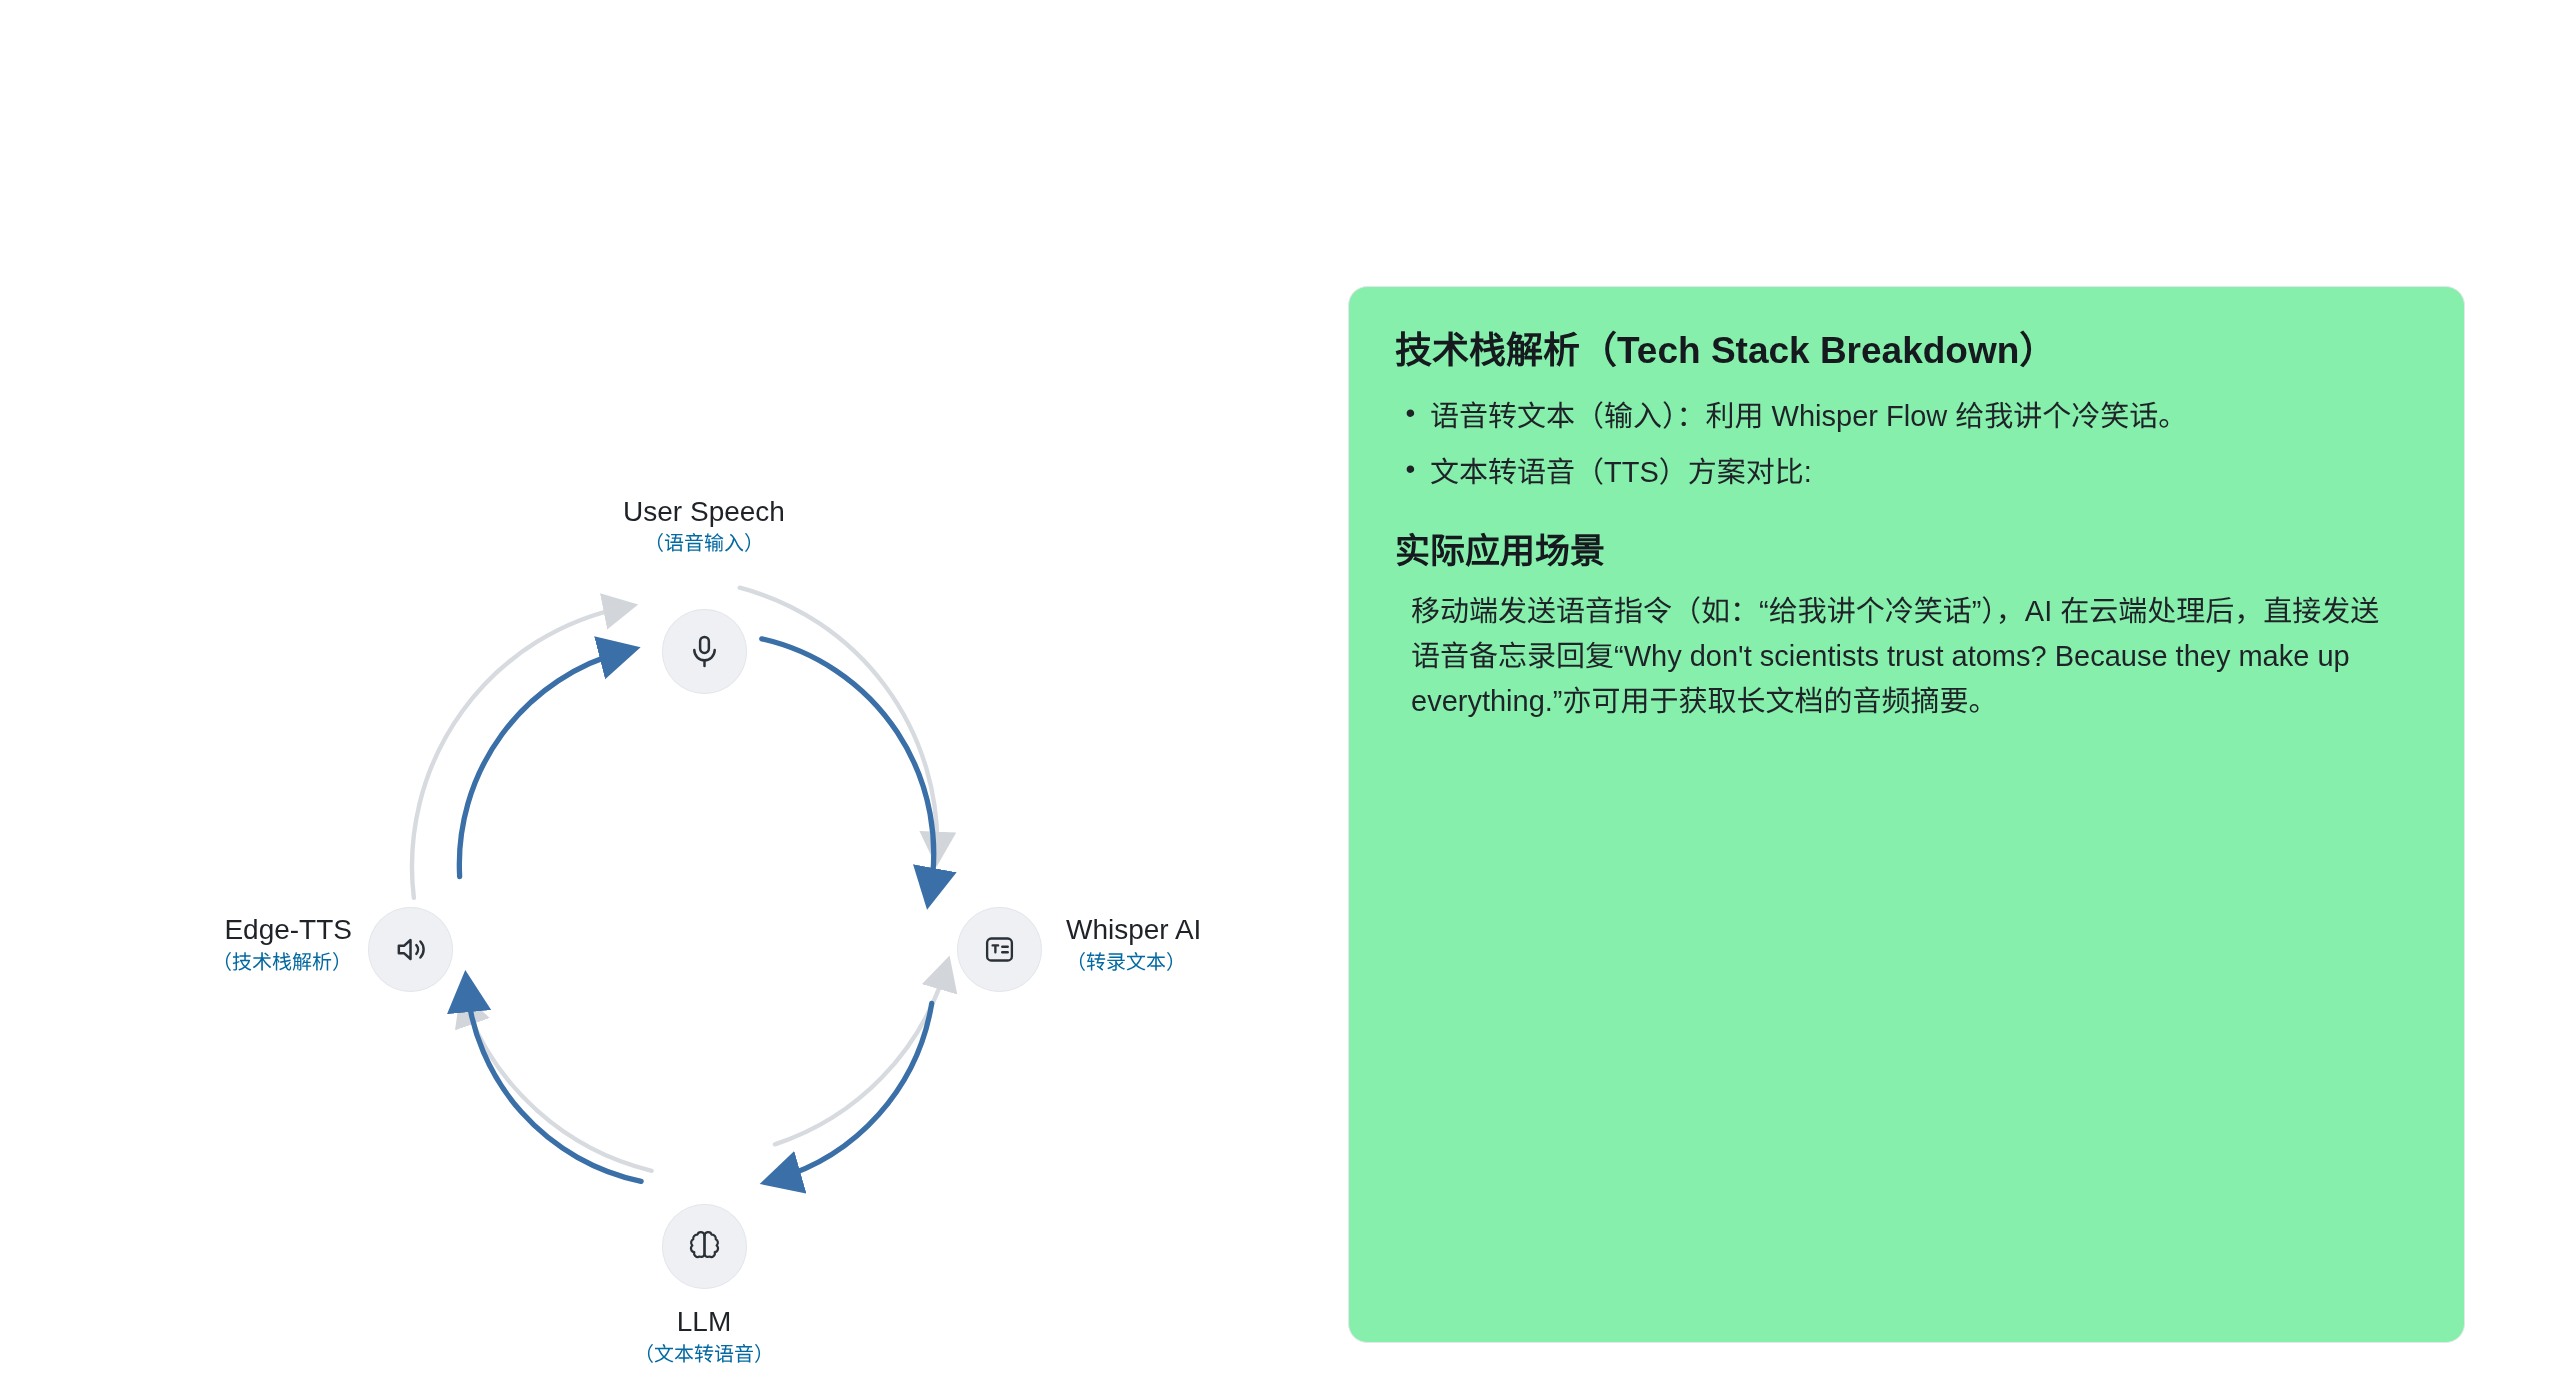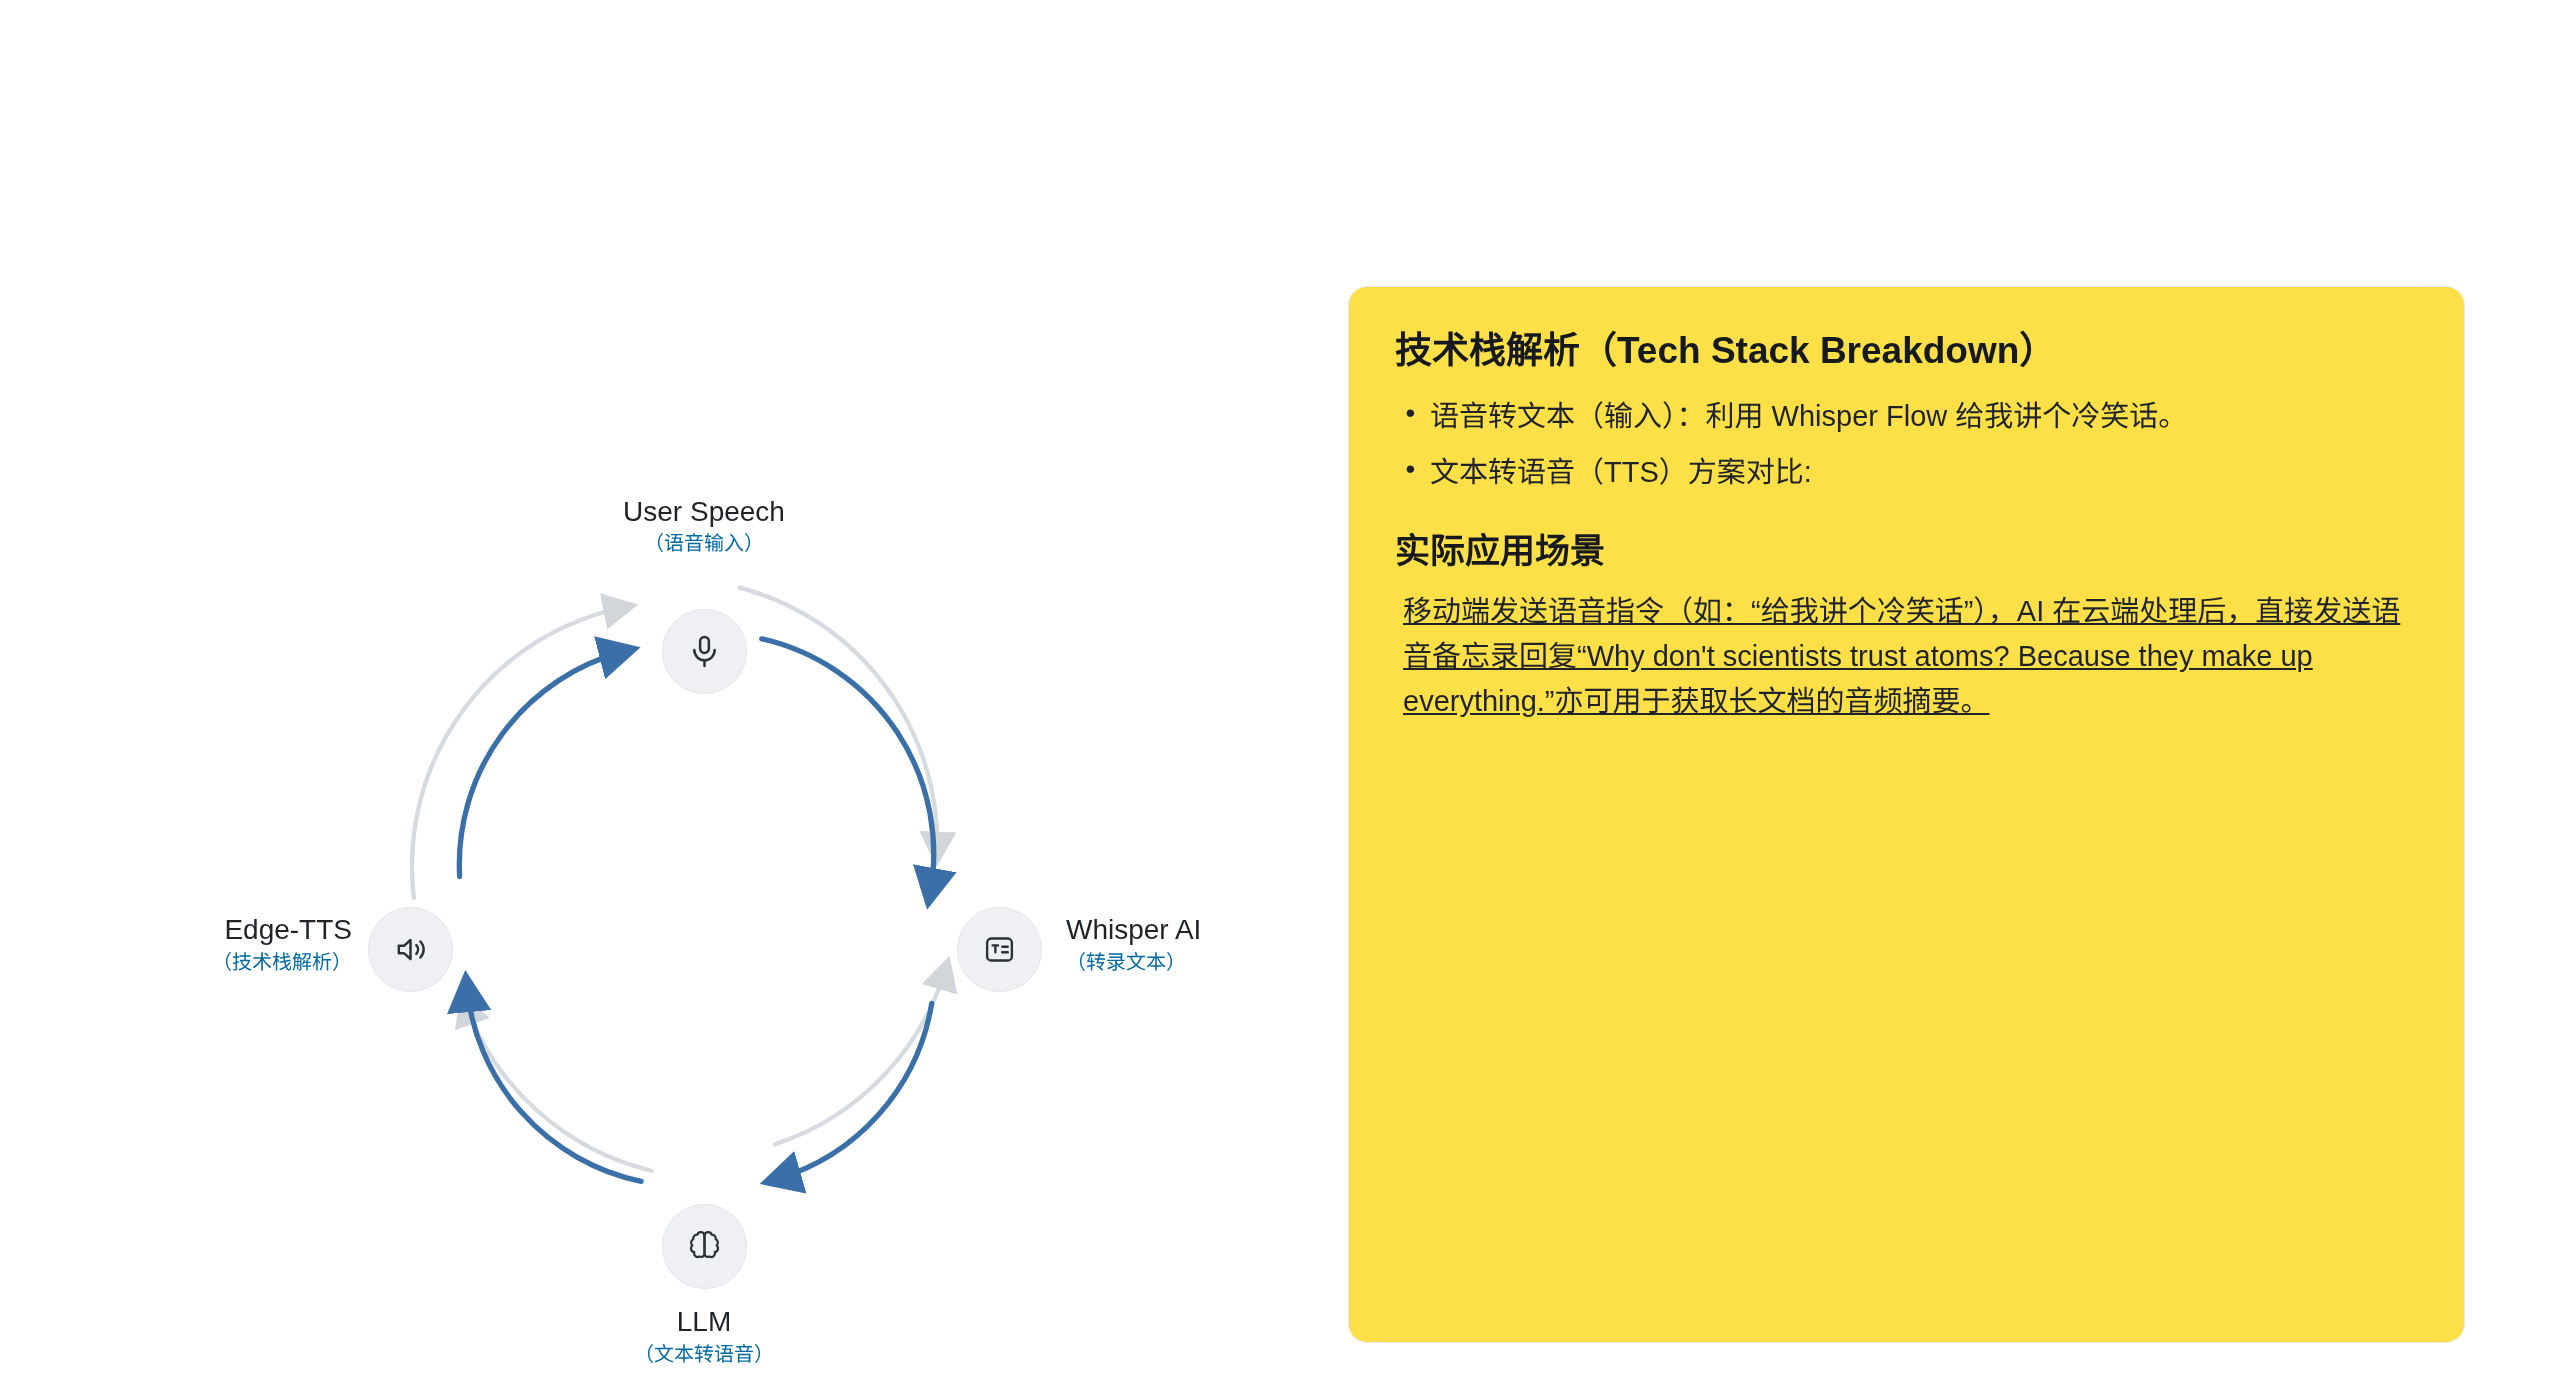--- a/index.html
+++ b/index.html
@@ -126,21 +126,21 @@
     text-align: right;
   }
 
   
   .panel {
     position: absolute;
     left: 1348px;
     top: 286px;
     width: 1117px;
     height: 1057px;
-    background: #fde047;
+    background: #86efac;
     border: 1.8px solid #e4e7eb;
     border-radius: 19.4px;
     box-sizing: border-box;
     padding: 41px 46px 35px 46px;
   }
   .panel-h1 {
     font-size: 37px;
     font-weight: 700;
     color: #16191d;
     margin: 0 0 19.4px 0;
@@ -192,22 +192,21 @@
     position: absolute;
     left: 7px;
     top: 0;
     color: #1f2328;
     font-size: 27px;
   }
   .panel-para {
     font-size: 29px;
     line-height: 1.55;
     color: #1f2328;
-    margin: 8px;
-    text-decoration: underline;
+    margin: 16px;
   }
 </style>
 </head>
 <body>
 
 <div class="slide">
 
 
   <div class="diagram">
     <div class="cycle-wrap">

